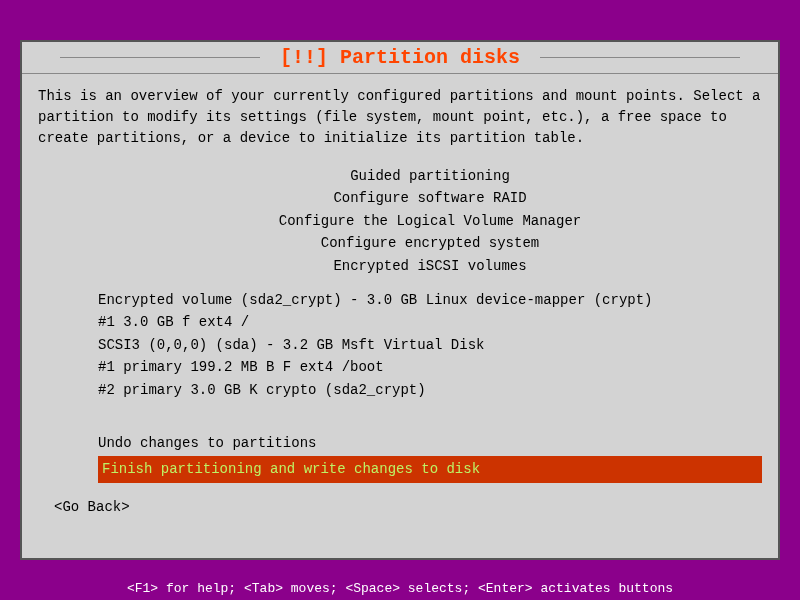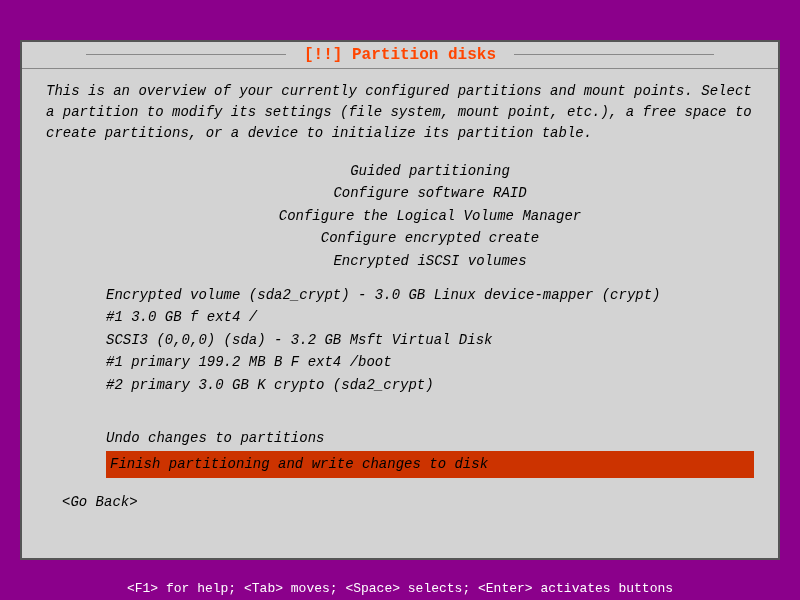--- a/index.html
+++ b/index.html
@@ -24,41 +24,40 @@
       position: relative;
       display: flex;
       flex-direction: column;
     }
 
     .title-bar {
       text-align: center;
       padding: 4px 0;
       color: #ff4500;
       font-weight: bold;
-      font-size: 16px;
+      font-size: 20px;
       background-color: #d3d3d3;
       border-bottom: 1px solid #888;
       position: relative;
     }
 
     .title-bar::before, .title-bar::after {
       content: '';
       display: inline-block;
       border-top: 1px solid #888;
       width: 200px;
       vertical-align: middle;
       margin: 0 8px;
     }
 
     .content-area {
       flex: 1;
-      padding: 12px 24px;
+      padding: 12px 16px;
       color: #000;
       overflow: hidden;
-      font-style: italic;
     }
 
     .description {
       margin-bottom: 16px;
       line-height: 1.5;
     }
 
     .menu-list {
       margin-bottom: 12px;
       padding-left: 60px;
@@ -87,21 +86,21 @@
       padding-left: 60px;
     }
 
     .action-item {
       line-height: 1.8;
       cursor: pointer;
     }
 
     .selected-item {
       background-color: #cc3300;
-      color: #000000;
+      color: #bef264;
       display: block;
       padding: 1px 4px;
     }
 
     .go-back {
       margin-top: 16px;
       padding-left: 16px;
       cursor: pointer;
     }
 
@@ -131,21 +130,21 @@
       <div class="menu-item">
         <span>Guided partitioning</span>
       </div>
       <div class="menu-item">
         <span>Configure software RAID</span>
       </div>
       <div class="menu-item">
         <span>Configure the Logical Volume Manager</span>
       </div>
       <div class="menu-item">
-        <span>Configure encrypted create</span>
+        <span>Configure encrypted system</span>
       </div>
       <div class="menu-item">
         <span>Encrypted iSCSI volumes</span>
       </div>
     </div>
 
     <div class="partition-info">
       <div class="partition-line indent1">
         <span>Encrypted volume (sda2_crypt) - 3.0 GB Linux device-mapper (crypt)</span>
       </div>

